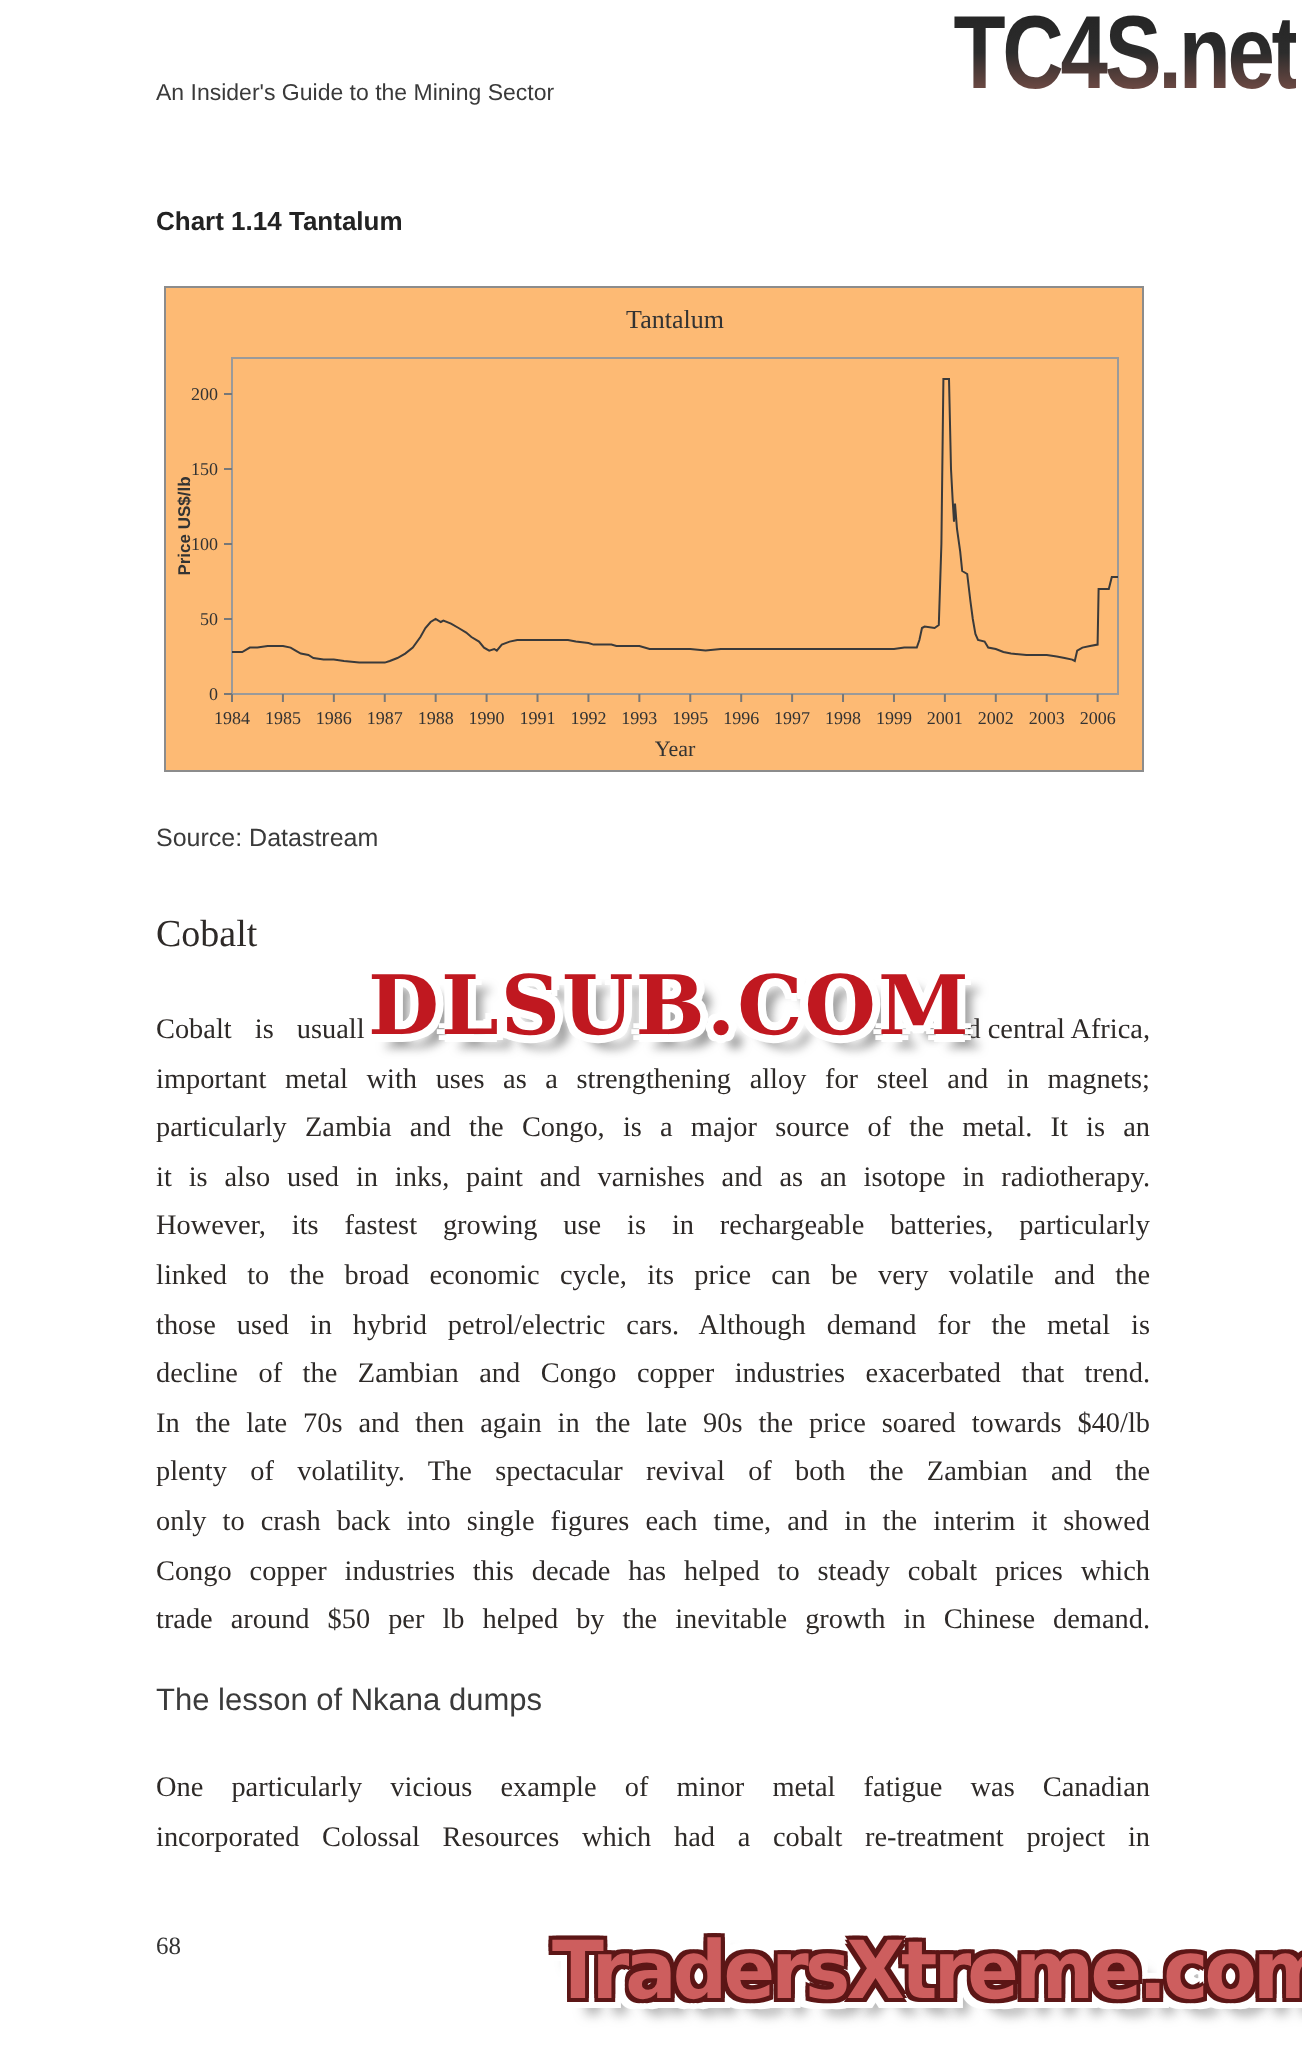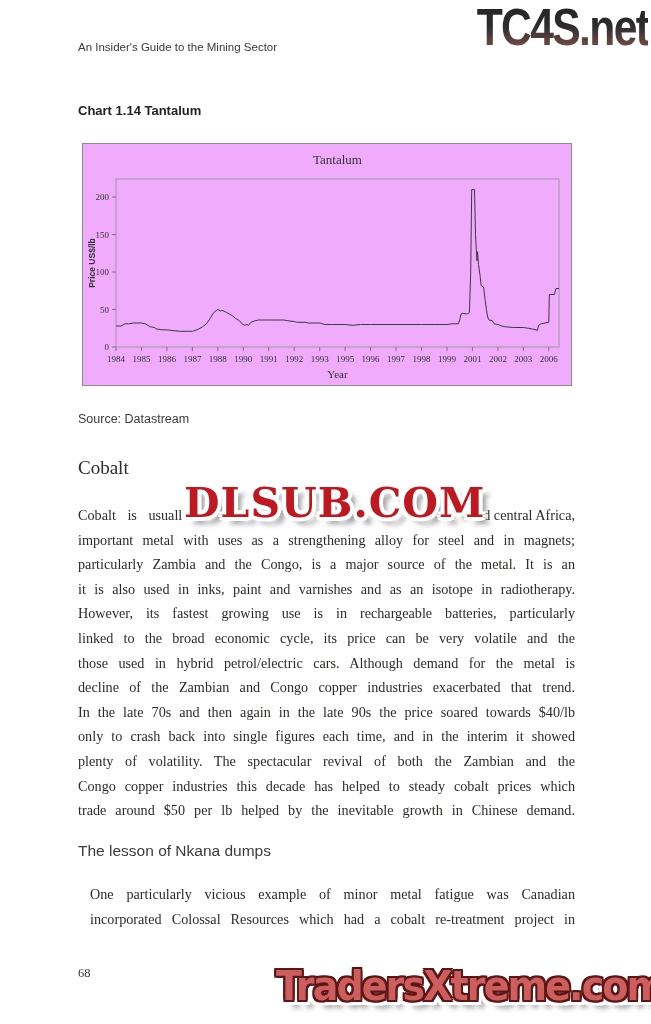--- a/index.html
+++ b/index.html
@@ -41,38 +41,38 @@
   .running-header{
     position:absolute; left:78px; top:41px;
     font-family:"Liberation Sans",sans-serif; font-size:11.5px; color:#3a3a3a;
   }
   .chart-caption{
     position:absolute; left:78px; top:103px;
     font-family:"Liberation Sans",sans-serif; font-weight:bold; font-size:13px; color:#222;
   }
   .chart-frame{
     position:absolute; left:82px; top:143px; width:488px; height:241px;
-    border:1px solid #8c8c8c; background:#f0abfc;
+    border:1px solid #8c8c8c; background:#fdba74;
   }
   .source-line{
     position:absolute; left:78px; top:412px;
     font-family:Liberation Sans, sans-serif; font-size:12.5px; color:#3a3a3a;
   }
   .section-heading{
     position:absolute; left:78px; top:457px;
     font-family:"Liberation Serif",serif; font-size:19px; color:#2e2a28;
   }
   .para{position:absolute; left:78px; width:497px; font-size:14.2px;}
   .para1{top:503px;}
   .para2{top:882px;}
   .p-line{
     text-align:justify; text-align-last:justify;
     height:24.6px; line-height:24.6px; white-space:nowrap;
   }
-  .para2 .p-line{height:25.2px; line-height:25.2px;margin-left:12px;}
+  .para2 .p-line{height:25.2px; line-height:25.2px;}
   .p-line-first{
     display:flex; justify-content:space-between;
     height:24.6px; line-height:24.6px;
   }
   .p-line-first .frag-left{word-spacing:8px;}
   .subheading{
     position:absolute; left:78px; top:842px;
     font-family:"Liberation Sans",sans-serif; font-size:15.5px; color:#3b3b3b;text-align:center;
   }
   .page-number{
@@ -160,22 +160,22 @@
     </div>
     <div class="lines-slot">
         <div class="p-line">important metal with uses as a strengthening alloy for steel and in magnets;</div>
         <div class="p-line">particularly Zambia and the Congo, is a major source of the metal. It is an</div>
         <div class="p-line">it is also used in inks, paint and varnishes and as an isotope in radiotherapy.</div>
         <div class="p-line">However, its fastest growing use is in rechargeable batteries, particularly</div>
         <div class="p-line">linked to the broad economic cycle, its price can be very volatile and the</div>
         <div class="p-line">those used in hybrid petrol/electric cars. Although demand for the metal is</div>
         <div class="p-line">decline of the Zambian and Congo copper industries exacerbated that trend.</div>
         <div class="p-line">In the late 70s and then again in the late 90s the price soared towards $40/lb</div>
+        <div class="p-line">plenty of volatility. The spectacular revival of both the Zambian and the</div>
         <div class="p-line">only to crash back into single figures each time, and in the interim it showed</div>
-        <div class="p-line">plenty of volatility. The spectacular revival of both the Zambian and the</div>
         <div class="p-line">Congo copper industries this decade has helped to steady cobalt prices which</div>
         <div class="p-line">trade around $50 per lb helped by the inevitable growth in Chinese demand.</div>
       </div>
   </div>
 
   <div class="wm-dlsub">DLSUB.COM</div>
 
   <div class="subheading">The lesson of Nkana dumps</div>
 
   <div class="para para2">

